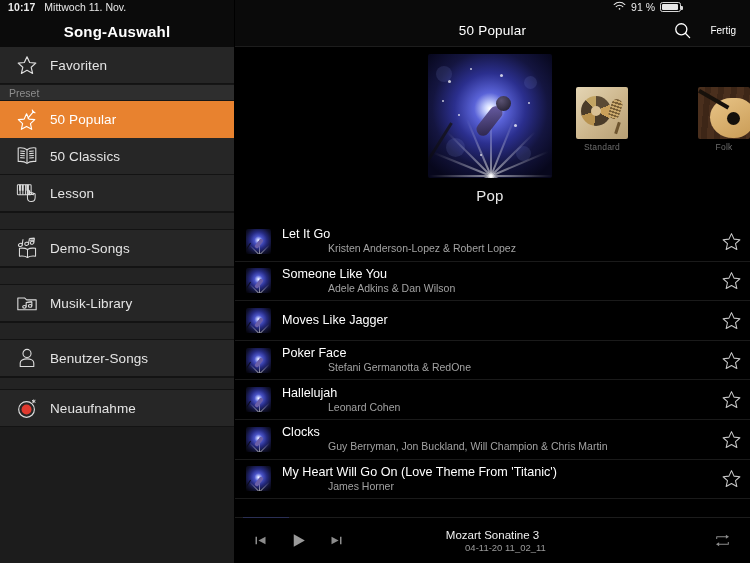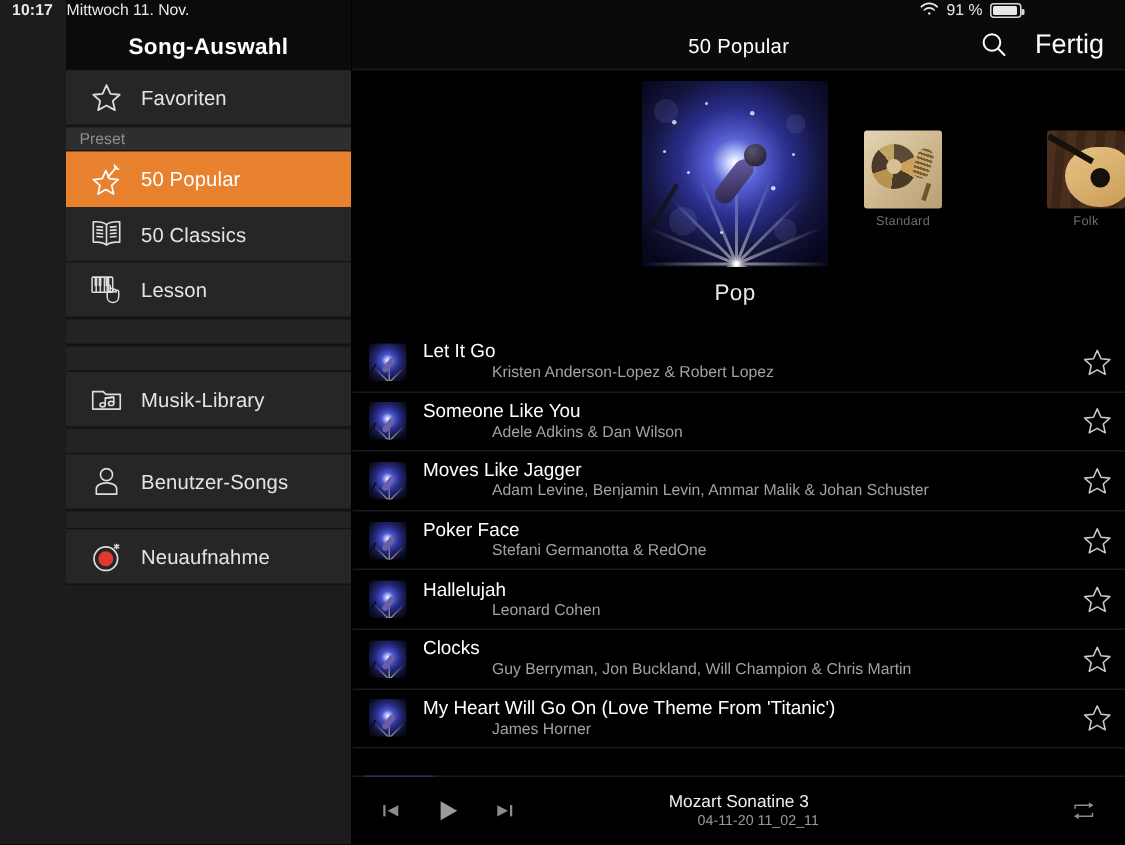--- a/index.html
+++ b/index.html
@@ -22,21 +22,21 @@
   .sb-date { font-size: 10.5px; }
   .sb-right { margin-left: auto; display: flex; align-items: center; gap: 5px; padding-right: 7px; }
   .sb-batt-pct { font-size: 10.5px; }
   .batt-shell { width: 21px; height: 10px; border: 1px solid #d8d8d8; border-radius: 2.5px; position: relative; }
   .batt-fill { position: absolute; top: 1px; left: 1px; bottom: 1px; width: 16px; background: #e8e8e8; border-radius: 1px; }
   .batt-nub { position: absolute; right: -3px; top: 3px; width: 2px; height: 4px; background: #d8d8d8; border-radius: 0 1px 1px 0; }
 
   
   .sidebar {
     width: 235px; height: 563px; background: #1c1c1c;
-    border-right: 1px solid #000; position: relative; flex: 0 0 235px; padding-left: 44px;
+    border-right: 1px solid #000; position: relative; flex: 0 0 235px;
   }
   .sidebar-header {
     height: 47px; display: flex; align-items: flex-end; justify-content: center;
     padding-bottom: 7px; background: #0b0b0b;
   }
   .sidebar-title { color: #fff; font-size: 15px; font-weight: 700; letter-spacing: .2px; }
   .side-list { background: #262626; }
 
   .side-item {
     height: 37px; display: flex; align-items: center; padding-left: 9px;
@@ -61,21 +61,21 @@
   .main { flex: 1 1 auto; height: 563px; background: #000; display: flex; flex-direction: column; position: relative; }
   .main-header {
     height: 47px; background: #0a0a0a; display: flex; align-items: flex-end;
     padding-bottom: 6px; position: relative; border-bottom: 1px solid #1d1d1d;
   }
   .main-title {
     position: absolute; left: 0; right: 0; bottom: 8px; text-align: center;
     color: #fff; font-size: 13.5px; font-weight: 400; letter-spacing: .2px;
   }
   .header-actions { margin-left: auto; display: flex; align-items: center; gap: 18px; padding-right: 14px; z-index: 2; }
-  .hdr-btn { color: #fff; font-size: 18px; }
+  .hdr-btn { color: #fff; font-size: 10px; }
   .search-ico { width: 19px; height: 19px; display:block; }
 
   
   .carousel { height: 175px; position: relative; background: #000; flex: 0 0 175px; }
   .cov { position: absolute; text-align: center; }
   .cov .art { border-radius: 2px; position: relative; overflow: hidden; }
   .cov .cap { font-size: 12px; color: #cfcfcf; margin-top: 4px; letter-spacing: .2px; }
   .cov.sel .cap { font-size: 15px; color: #e8e8e8; margin-top: 9px; }
   .cov.small .cap { font-size: 8.5px; color: #6d6d6d; margin-top: 3px; }
 
@@ -211,20 +211,35 @@
             <rect x="7.3" y="3" width="2" height="6.5" fill="#dcdcdc" stroke="none"></rect>
             <rect x="12.3" y="3" width="2" height="6.5" fill="#dcdcdc" stroke="none"></rect>
             <path d="M13.5 13.5 L13.5 9.8 a1.1 1.1 0 0 1 2.2 0 L15.7 13 M15.7 12.2 a1.05 1.05 0 0 1 2.1 0 L17.8 13.6 M17.8 12.8 a1.05 1.05 0 0 1 2.1 0 L19.9 14.4 M19.9 13.6 a1 1 0 0 1 2 0 L21.9 17 c0 2.6-1.7 4.4-4.2 4.4 -2.4 0-4.2-1.6-4.2-4.2 L13.5 13.5 Z"></path>
           </svg>
         </span>
         <span class="lbl">Lesson</span>
       </div>
 
       <div class="side-gap"></div>
 
+      <div class="side-item">
+        <span class="ic">
+          <svg width="25" height="23" viewBox="0 0 26 24" fill="none" stroke="#dcdcdc" stroke-width="1.1" stroke-linejoin="round">
+            <path d="M13 13 C11 11.6 8 11.4 4.6 11.8 L4.6 20 C8 19.6 11 19.9 13 21.4 C15 19.9 18 19.6 21.4 20 L21.4 11.8 C18 11.4 15 11.6 13 13 Z"></path>
+            <path d="M13 13 L13 21.4"></path>
+            <ellipse cx="5.6" cy="8.3" rx="2.1" ry="1.6" transform="rotate(-16 5.6 8.3)"></ellipse>
+            <path d="M7.5 8 L8.3 2.4"></path>
+            <ellipse cx="12.2" cy="7.1" rx="2.1" ry="1.6" transform="rotate(-16 12.2 7.1)"></ellipse>
+            <path d="M14.1 6.7 L15 1.6"></path>
+            <ellipse cx="17.8" cy="6.0" rx="1.9" ry="1.5" transform="rotate(-16 17.8 6)"></ellipse>
+            <path d="M19.6 5.6 L20.3 1.2 M15 1.6 L20.3 1.2 M15 3.4 L20.3 3"></path>
+          </svg>
+        </span>
+        <span class="lbl">Demo-Songs</span>
+      </div>
 
       <div class="side-gap"></div>
 
       <div class="side-item">
         <span class="ic">
           <svg width="24" height="22" viewBox="0 0 26 24" fill="none" stroke="#dcdcdc" stroke-width="1.2" stroke-linejoin="round">
             <path d="M3 6.6 L3 19.4 L23 19.4 L23 8.6 L12.6 8.6 L10.6 6.6 Z"></path>
             <ellipse cx="10.2" cy="16.2" rx="1.9" ry="1.5"></ellipse>
             <ellipse cx="16.4" cy="15.2" rx="1.9" ry="1.5"></ellipse>
             <path d="M12.1 16 L12.1 11.4 L18.3 10.6 L18.3 15.1"></path>
@@ -383,21 +398,20 @@
         <div class="song-thumb">
           <span class="r" style="transform:rotate(0deg)"></span>
             <span class="r" style="transform:rotate(45deg)"></span>
 
           <span class="r" style="transform:rotate(315deg)"></span>
           <span class="mstd"></span>
             <span class="mb"></span>
         </div>
         <div class="song-text">
           <div class="song-title">Moves Like Jagger</div>
-          <div class="song-artist">Adam Levine, Benjamin Levin, Ammar Malik &amp; Johan Schuster</div>
         </div>
         <div class="fav-star">
           <svg width="21" height="21" viewBox="0 0 24 24" fill="none" stroke="#c9c9c9" stroke-width="1.2" stroke-linejoin="round">
             <polygon points="12,3 14.9,9.3 21.6,10 16.6,14.5 18.1,21.2 12,17.8 5.9,21.2 7.4,14.5 2.4,10 9.1,9.3"></polygon>
           </svg>
         </div>
       </div>
 
       <div class="song-row">
         <div class="song-thumb">

